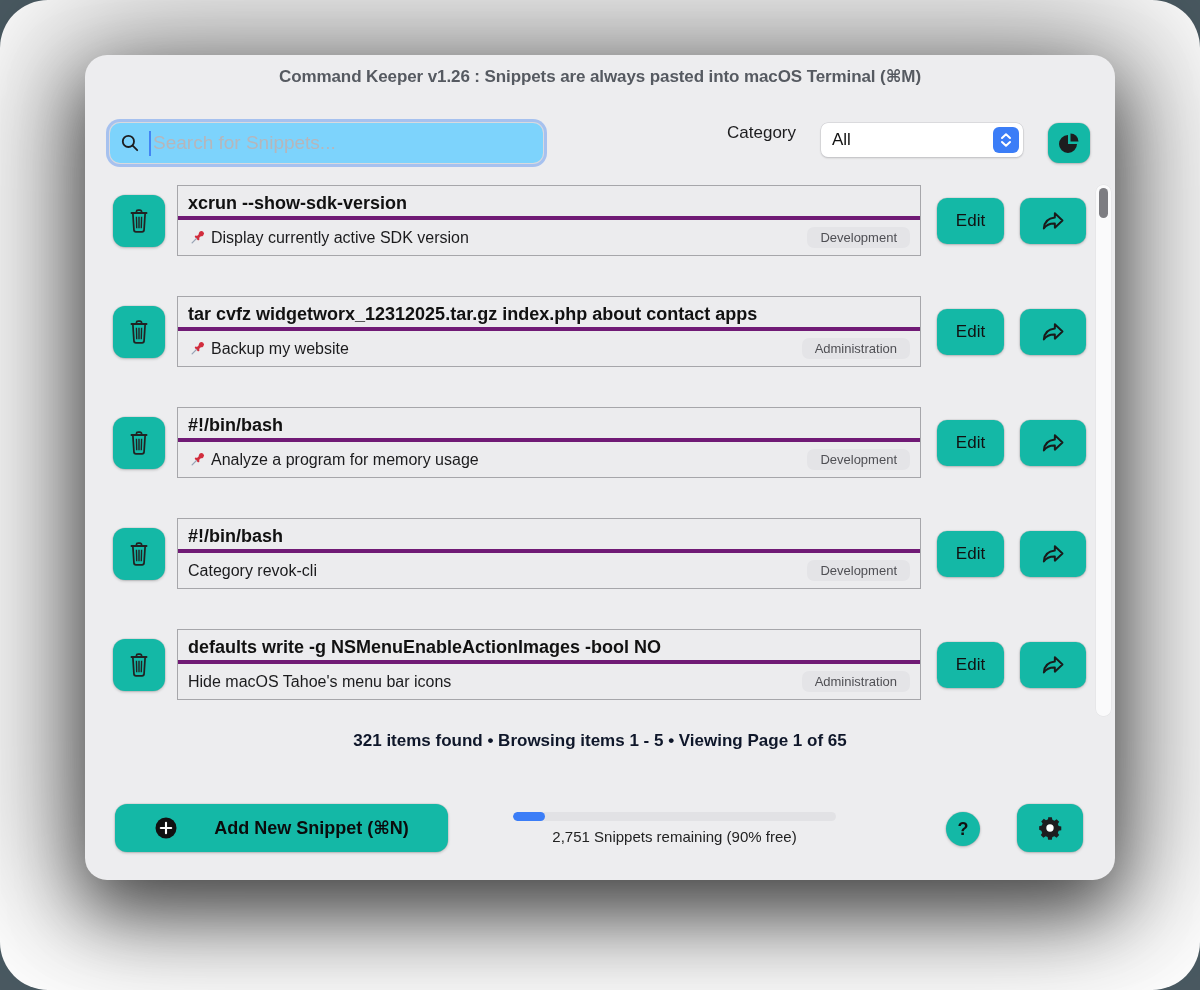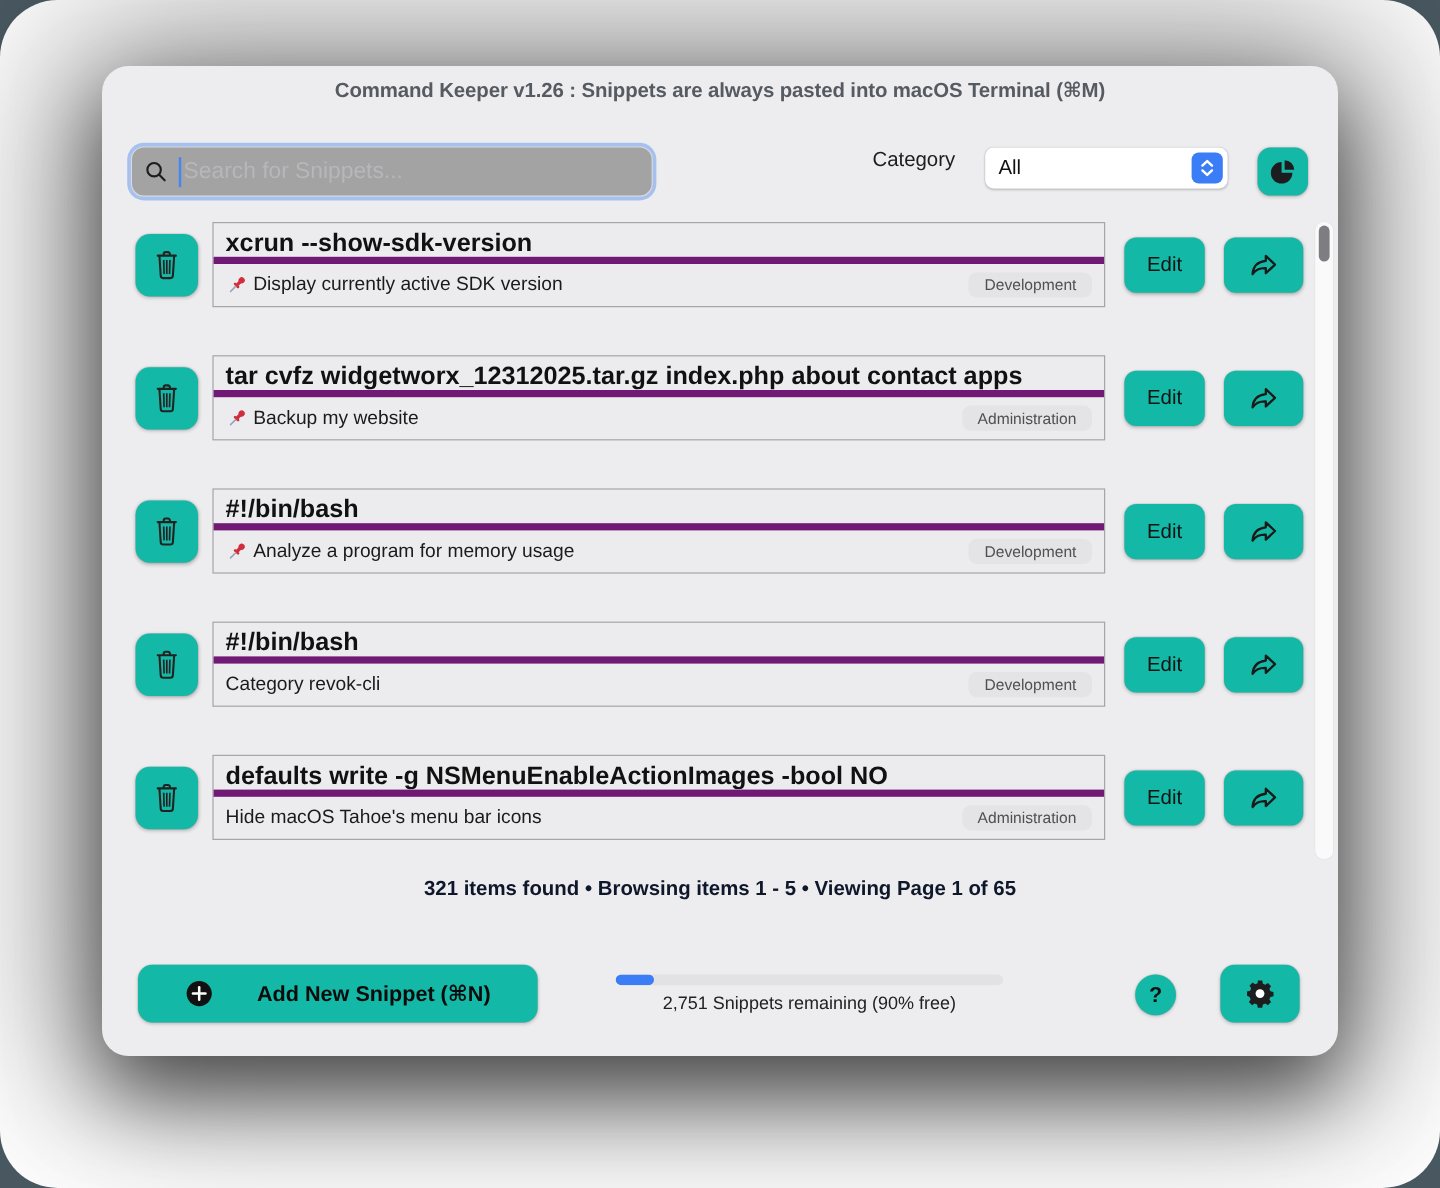--- a/index.html
+++ b/index.html
@@ -23,21 +23,21 @@
     background:#ededef;border-radius:22px;
     box-shadow:0 30px 70px rgba(0,0,0,.60), 0 0 140px 35px rgba(0,0,0,.40);
   }
   .window-title{
     position:absolute;top:11px;left:0;right:0;text-align:center;
     font-size:17px;font-weight:700;color:#565a61;letter-spacing:-.1px;
   }
   
   .toolbar{position:absolute;top:67px;left:25px;right:25px;height:42px;display:flex;align-items:center;justify-content:space-between;}
   .search-field{
-    display:flex;align-items:center;width:433px;height:40px;background:#a3a3a3;
+    display:flex;align-items:center;width:433px;height:40px;background:#7dd3fc;
     border-radius:10px;padding:0 10px;
     box-shadow:0 0 0 1px #d9d9de, 0 0 0 4px #a6c1ef;
   }
   .search-field svg{flex:0 0 auto;}
   .caret{width:2px;height:25px;background:#4285f4;margin-left:9px;}
   .search-field input{
     flex:1;border:none;outline:none;background:transparent;
     font-family:inherit;font-size:19px;color:#222;padding-left:2px;
   }
   .search-field input::placeholder{color:#b6b6bb;}
@@ -62,22 +62,22 @@
   .pie-btn{width:42px;height:40px;border-radius:11px;}
   
   .list{position:absolute;top:130px;left:28px;width:973px;}
   .row{display:flex;align-items:center;margin-bottom:40px;height:71px;}
   .sq-btn{width:52px;height:52px;border-radius:12px;flex:0 0 auto;}
   .card{
     width:744px;height:71px;margin-left:12px;flex:0 0 auto;
     background:#ececee;border:1px solid #a6a6aa;cursor:default;
   }
   .cmd{
-    height:34px;line-height:34px;padding:0 10px;border-bottom:6px solid #701a75;
-    font-size:21px;font-weight:700;color:#111;white-space:nowrap;overflow:hidden;
+    height:34px;line-height:34px;padding:0 10px;border-bottom:4px solid #701a75;
+    font-size:18px;font-weight:700;color:#111;white-space:nowrap;overflow:hidden;
   }
   .meta{height:35px;display:flex;align-items:center;padding:0 10px;gap:4px;}
   .pin{display:flex;align-items:center;color:var(--pin-red);}
   .desc{font-size:16px;color:#1b1b1d;white-space:nowrap;}
   .badge{
     margin-left:auto;background:var(--badge-bg);border-radius:7px;
     padding:3px 13px;font-size:13px;color:#4f4f54;white-space:nowrap;
   }
   .edit-btn{width:67px;height:46px;border-radius:10px;margin-left:16px;font-size:17px;color:#111;}
   .share-btn{width:66px;height:46px;border-radius:10px;margin-left:16px;}

